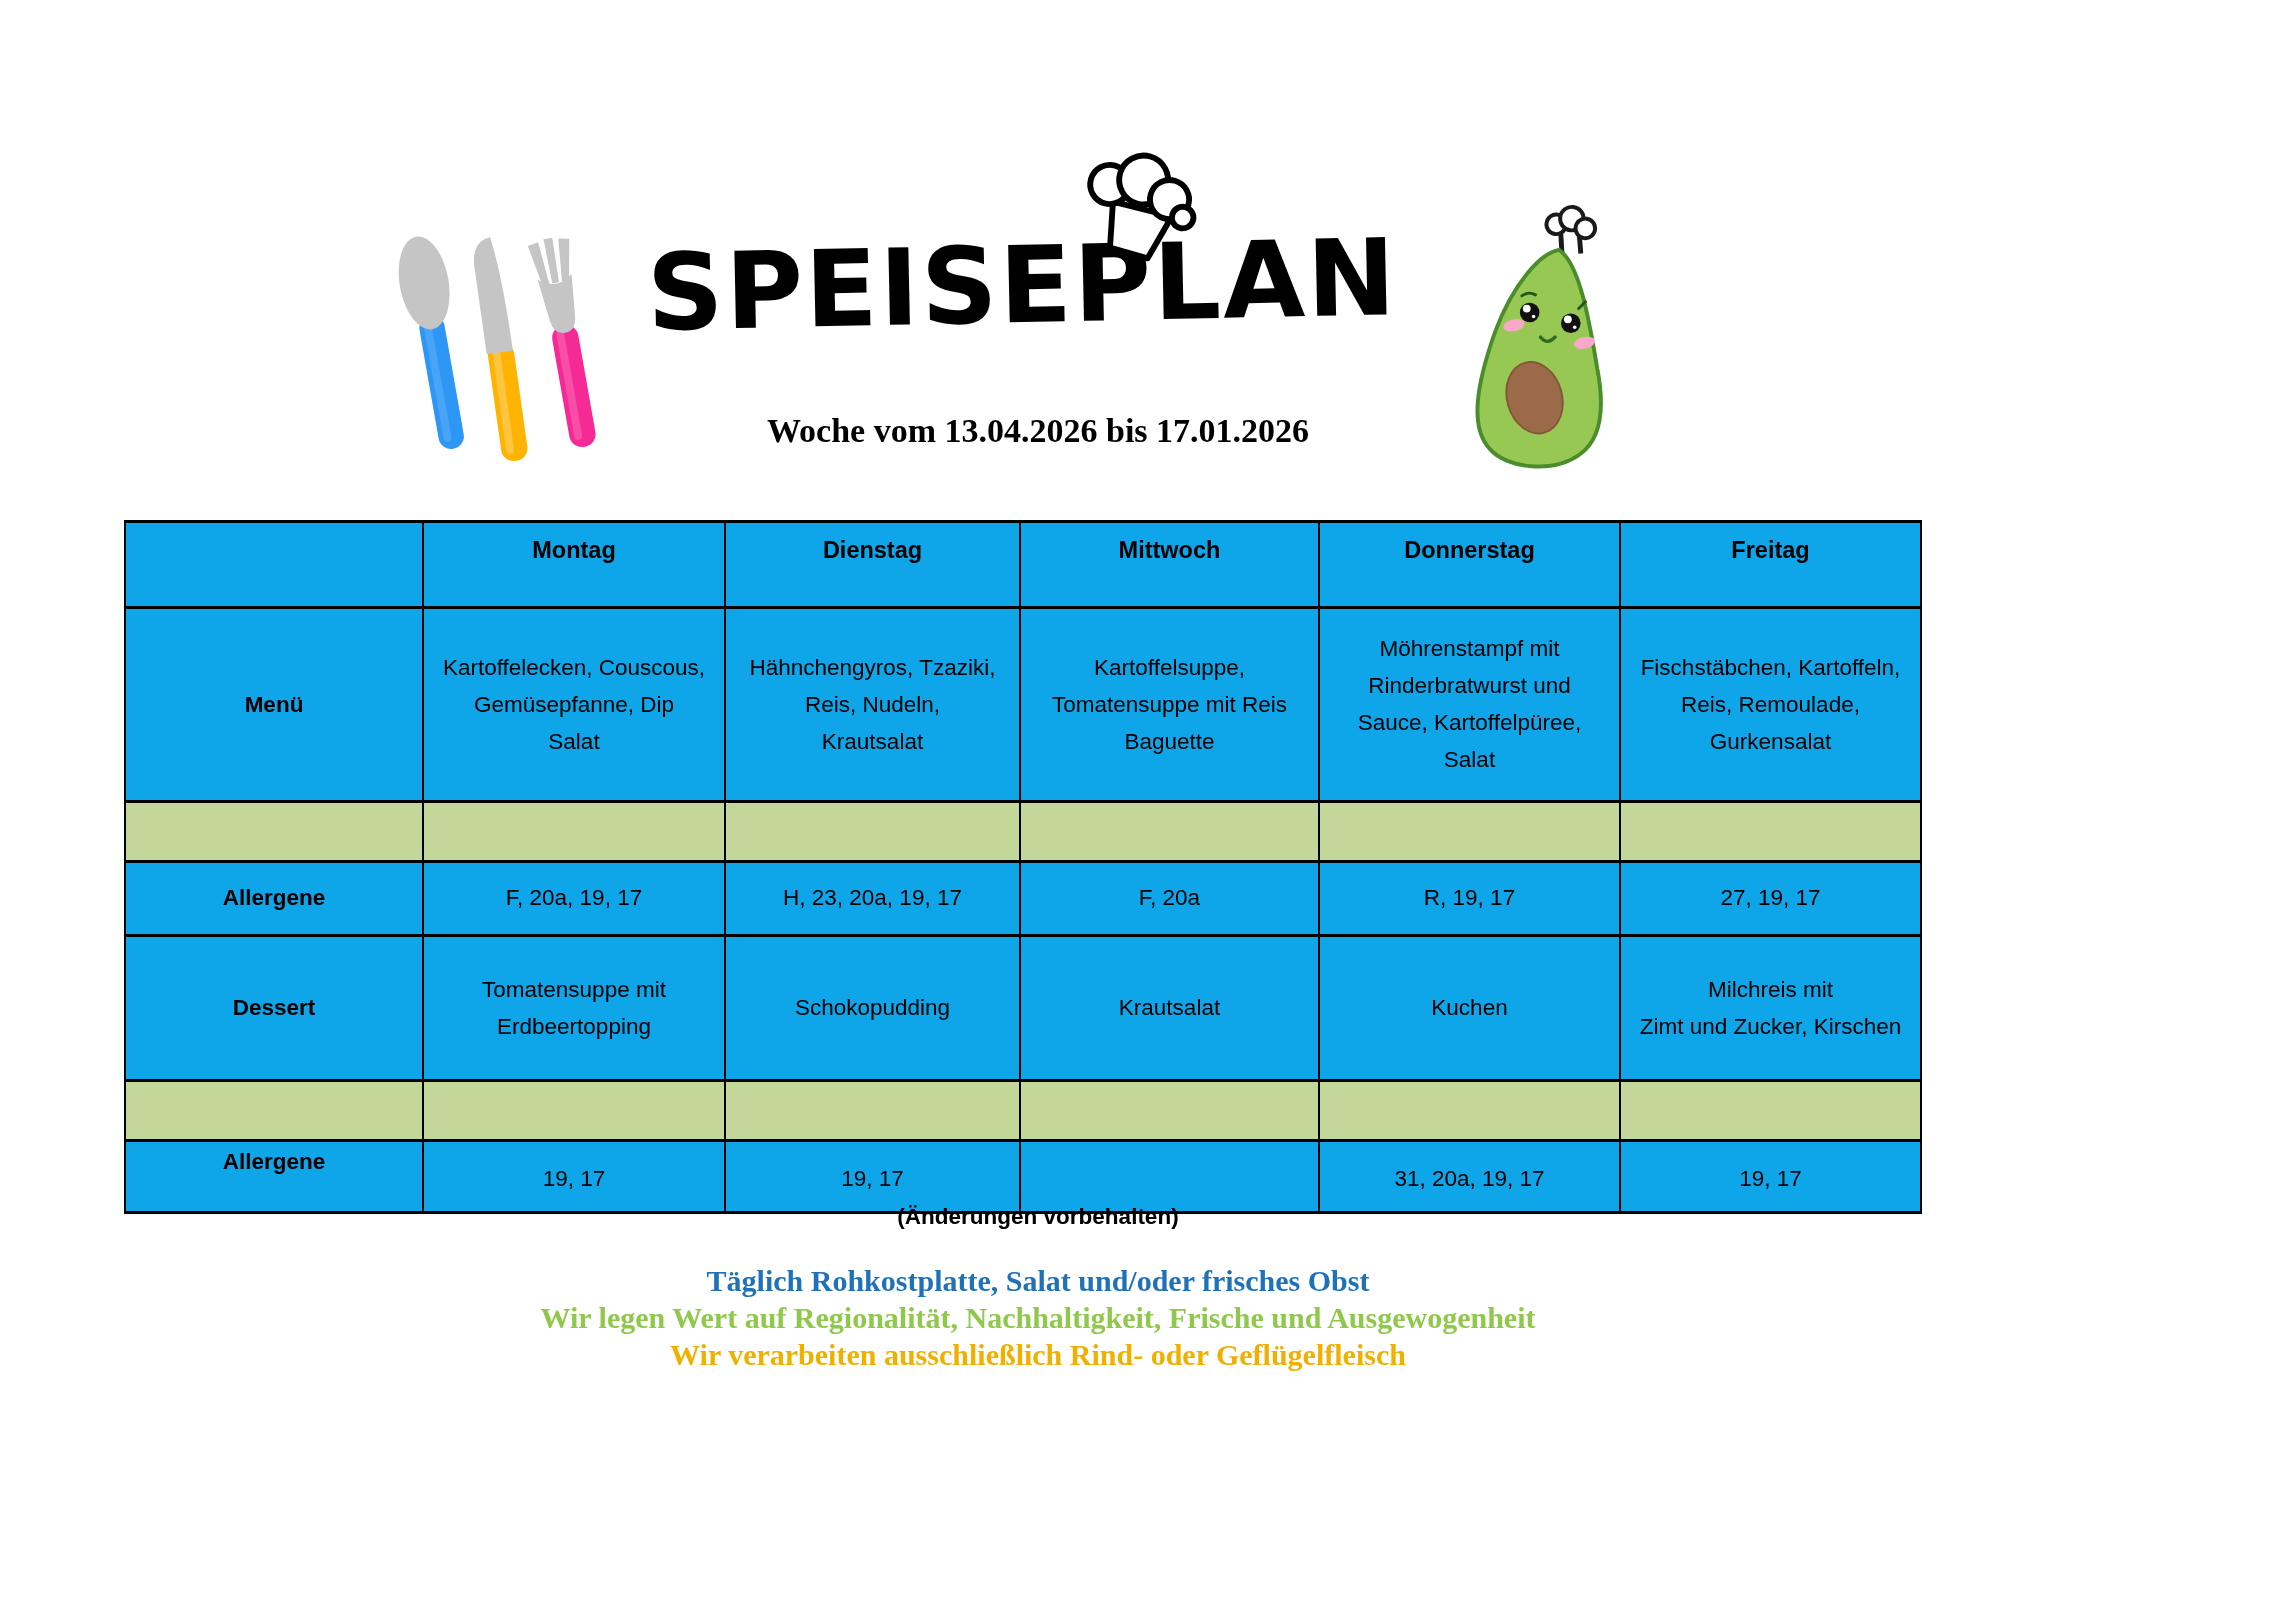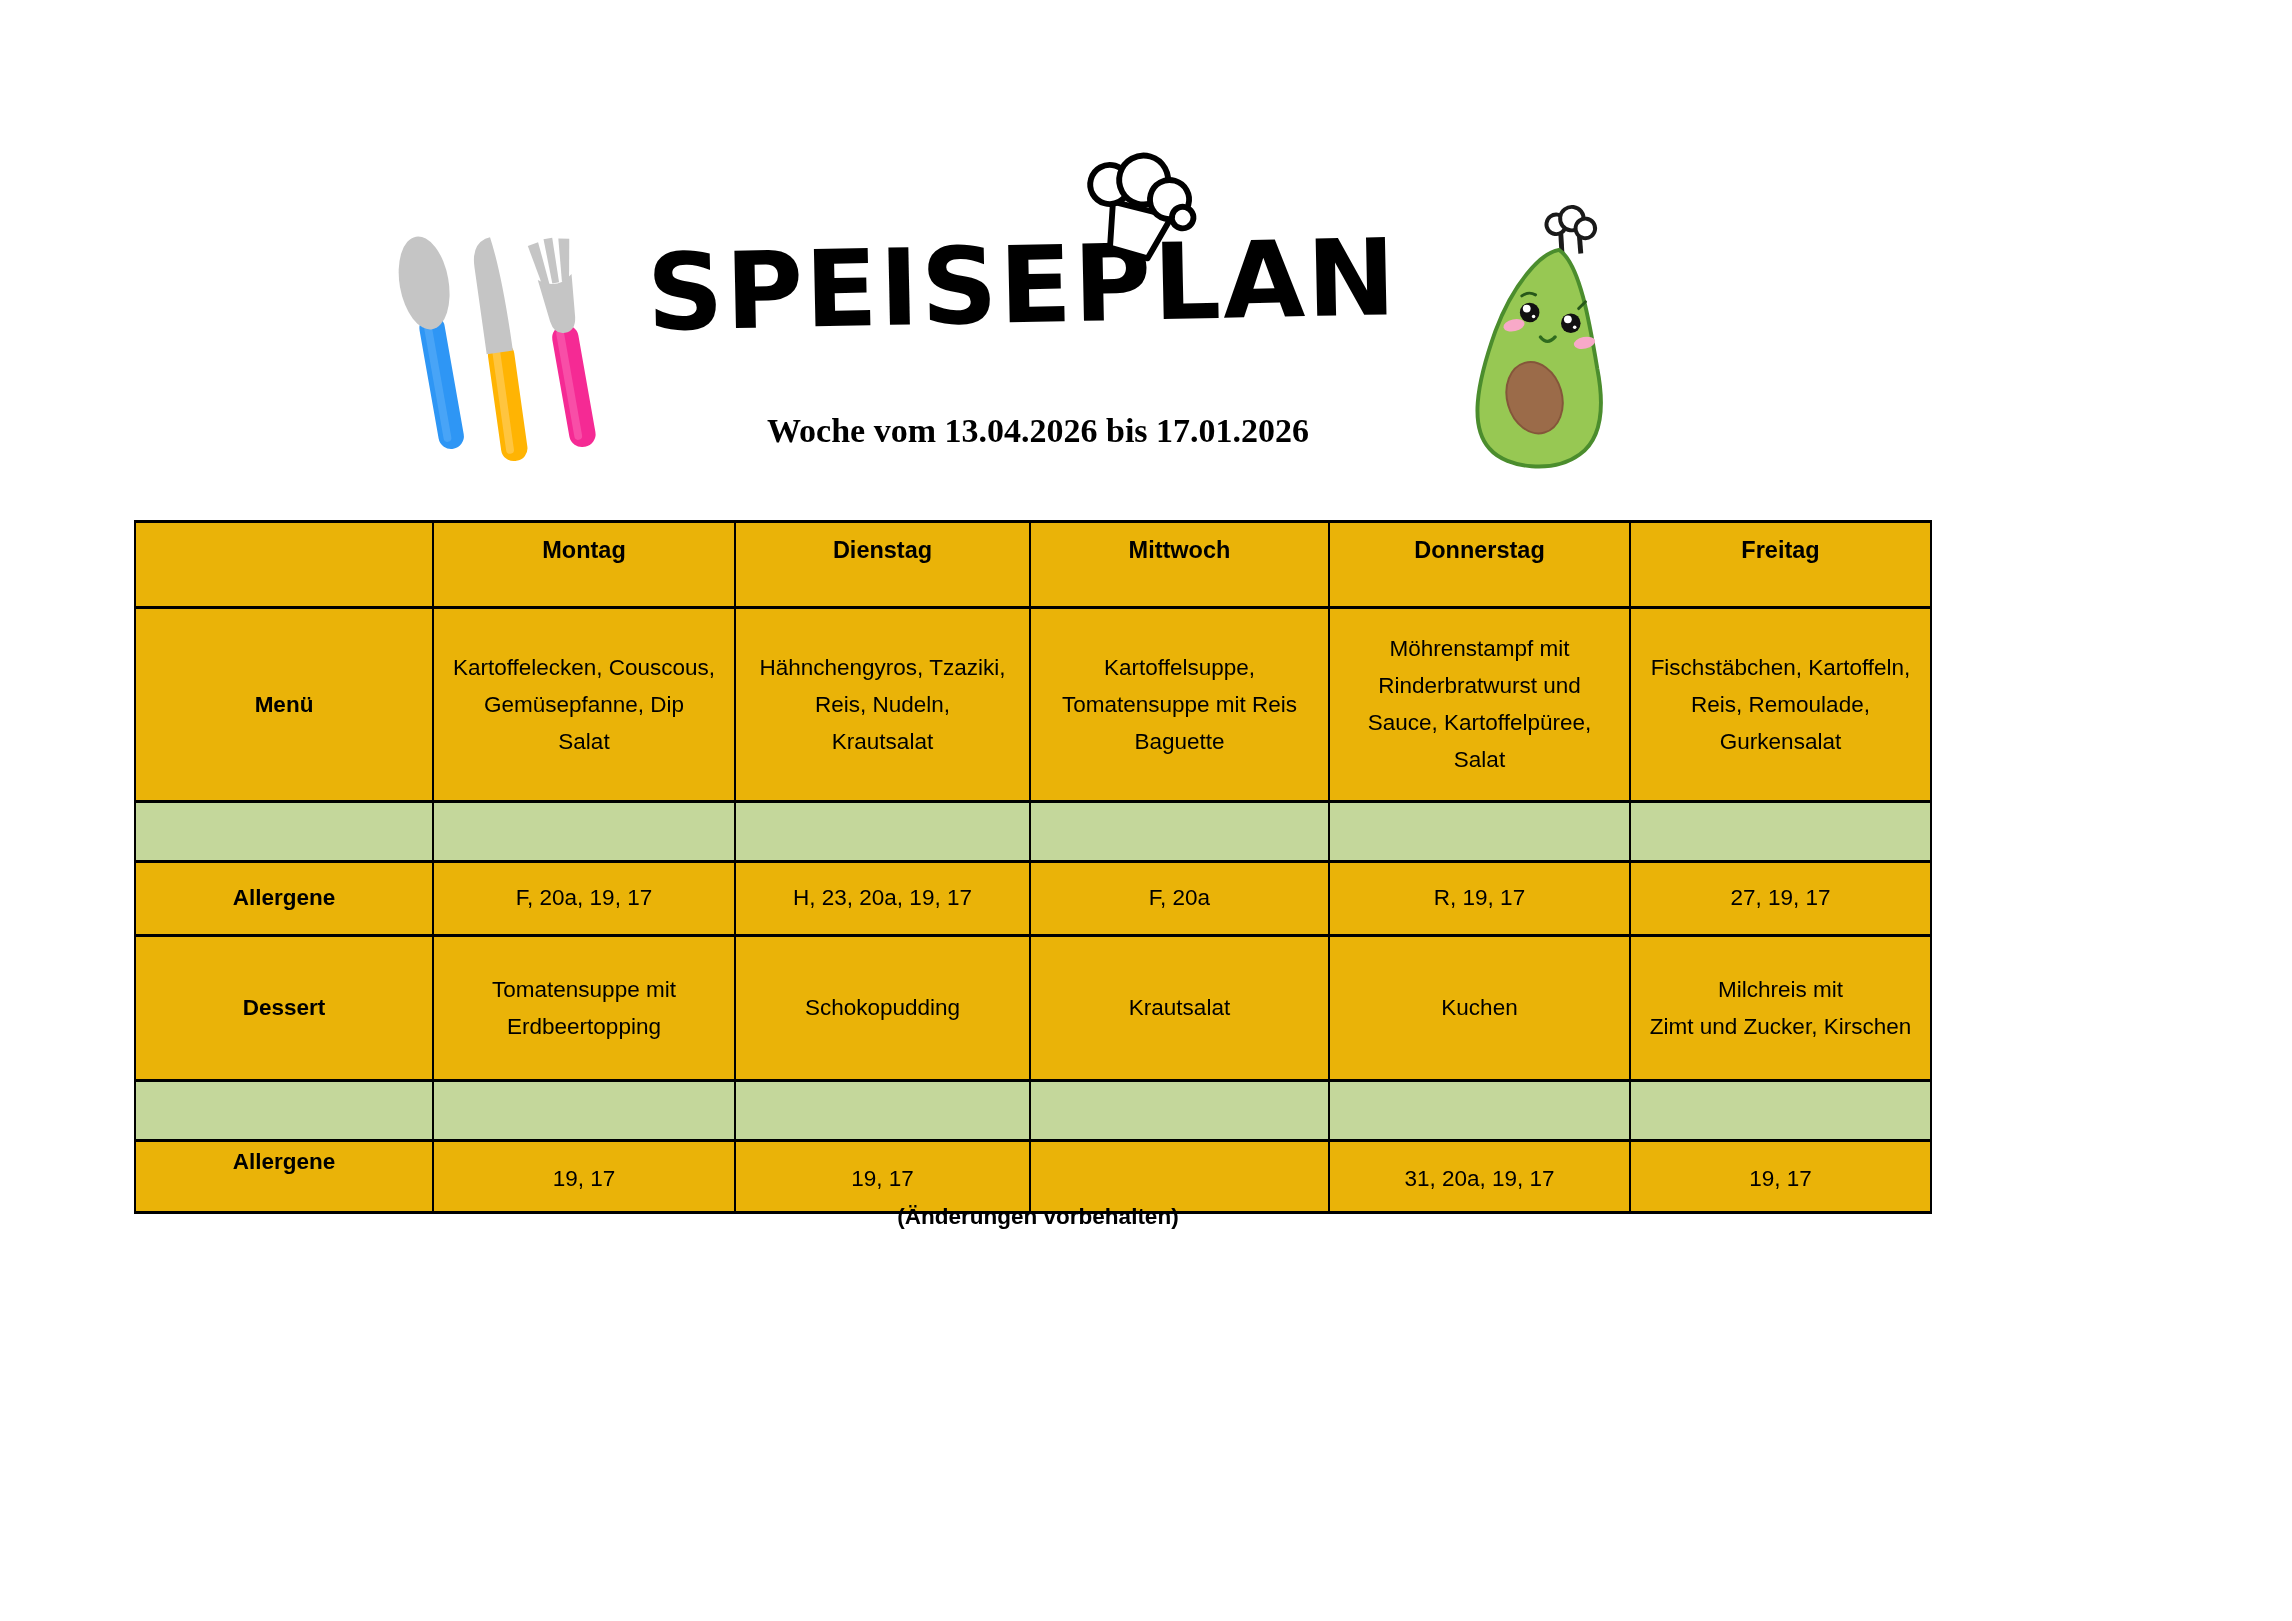--- a/index.html
+++ b/index.html
@@ -16,22 +16,22 @@
   }
   .title-hat { position:absolute; left:1057px; top:145px; }
   .cutlery  { position:absolute; left:380px;  top:218px; }
   .avocado  { position:absolute; left:1454px; top:194px; }
   .subtitle {
     position:absolute; left:140px; top:412px; width:1796px; text-align:center;
     font-family:"Liberation Serif", serif; font-weight:bold; font-size:34px;
   }
   
   table.plan {
-    position:absolute; left:134px; top:520px; width:1796px;
-    border-collapse:collapse; table-layout:fixed; background:#eab308;
+    position:absolute; left:124px; top:520px; width:1796px;
+    border-collapse:collapse; table-layout:fixed; background:#0ea5e9;
   }
   table.plan td {
     border:2.9px solid #000; border-top-width:3.9px; border-bottom-width:3.9px;
     text-align:center; vertical-align:middle; font-size:22.5px; padding:0 3.9px;
     white-space:pre-line; overflow:hidden;
   }
   tr.row-days td   { height:69px; vertical-align:top; padding-top:13.7px;
                      font-weight:bold; font-size:23.5px; }
   tr.row-menu td   { height:191px; line-height:37px; }
   tr.spacer td     { height:57px; background:#c4d79b; }
@@ -207,15 +207,20 @@
       <td>19, 17</td>
       <td></td>
       <td>31, 20a, 19, 17</td>
       <td>19, 17</td>
     </tr>
   </tbody>
     </table>
 
   <div class="note">(Änderungen vorbehalten)</div>
 
+  <div class="footer">
+    <div class="l1">Täglich Rohkostplatte, Salat und/oder frisches Obst</div>
+    <div class="l2">Wir legen Wert auf Regionalität, Nachhaltigkeit, Frische und Ausgewogenheit</div>
+    <div class="l3">Wir verarbeiten ausschließlich Rind- oder Geflügelfleisch</div>
+  </div>
 
 </div>
 
 
 </body></html>

